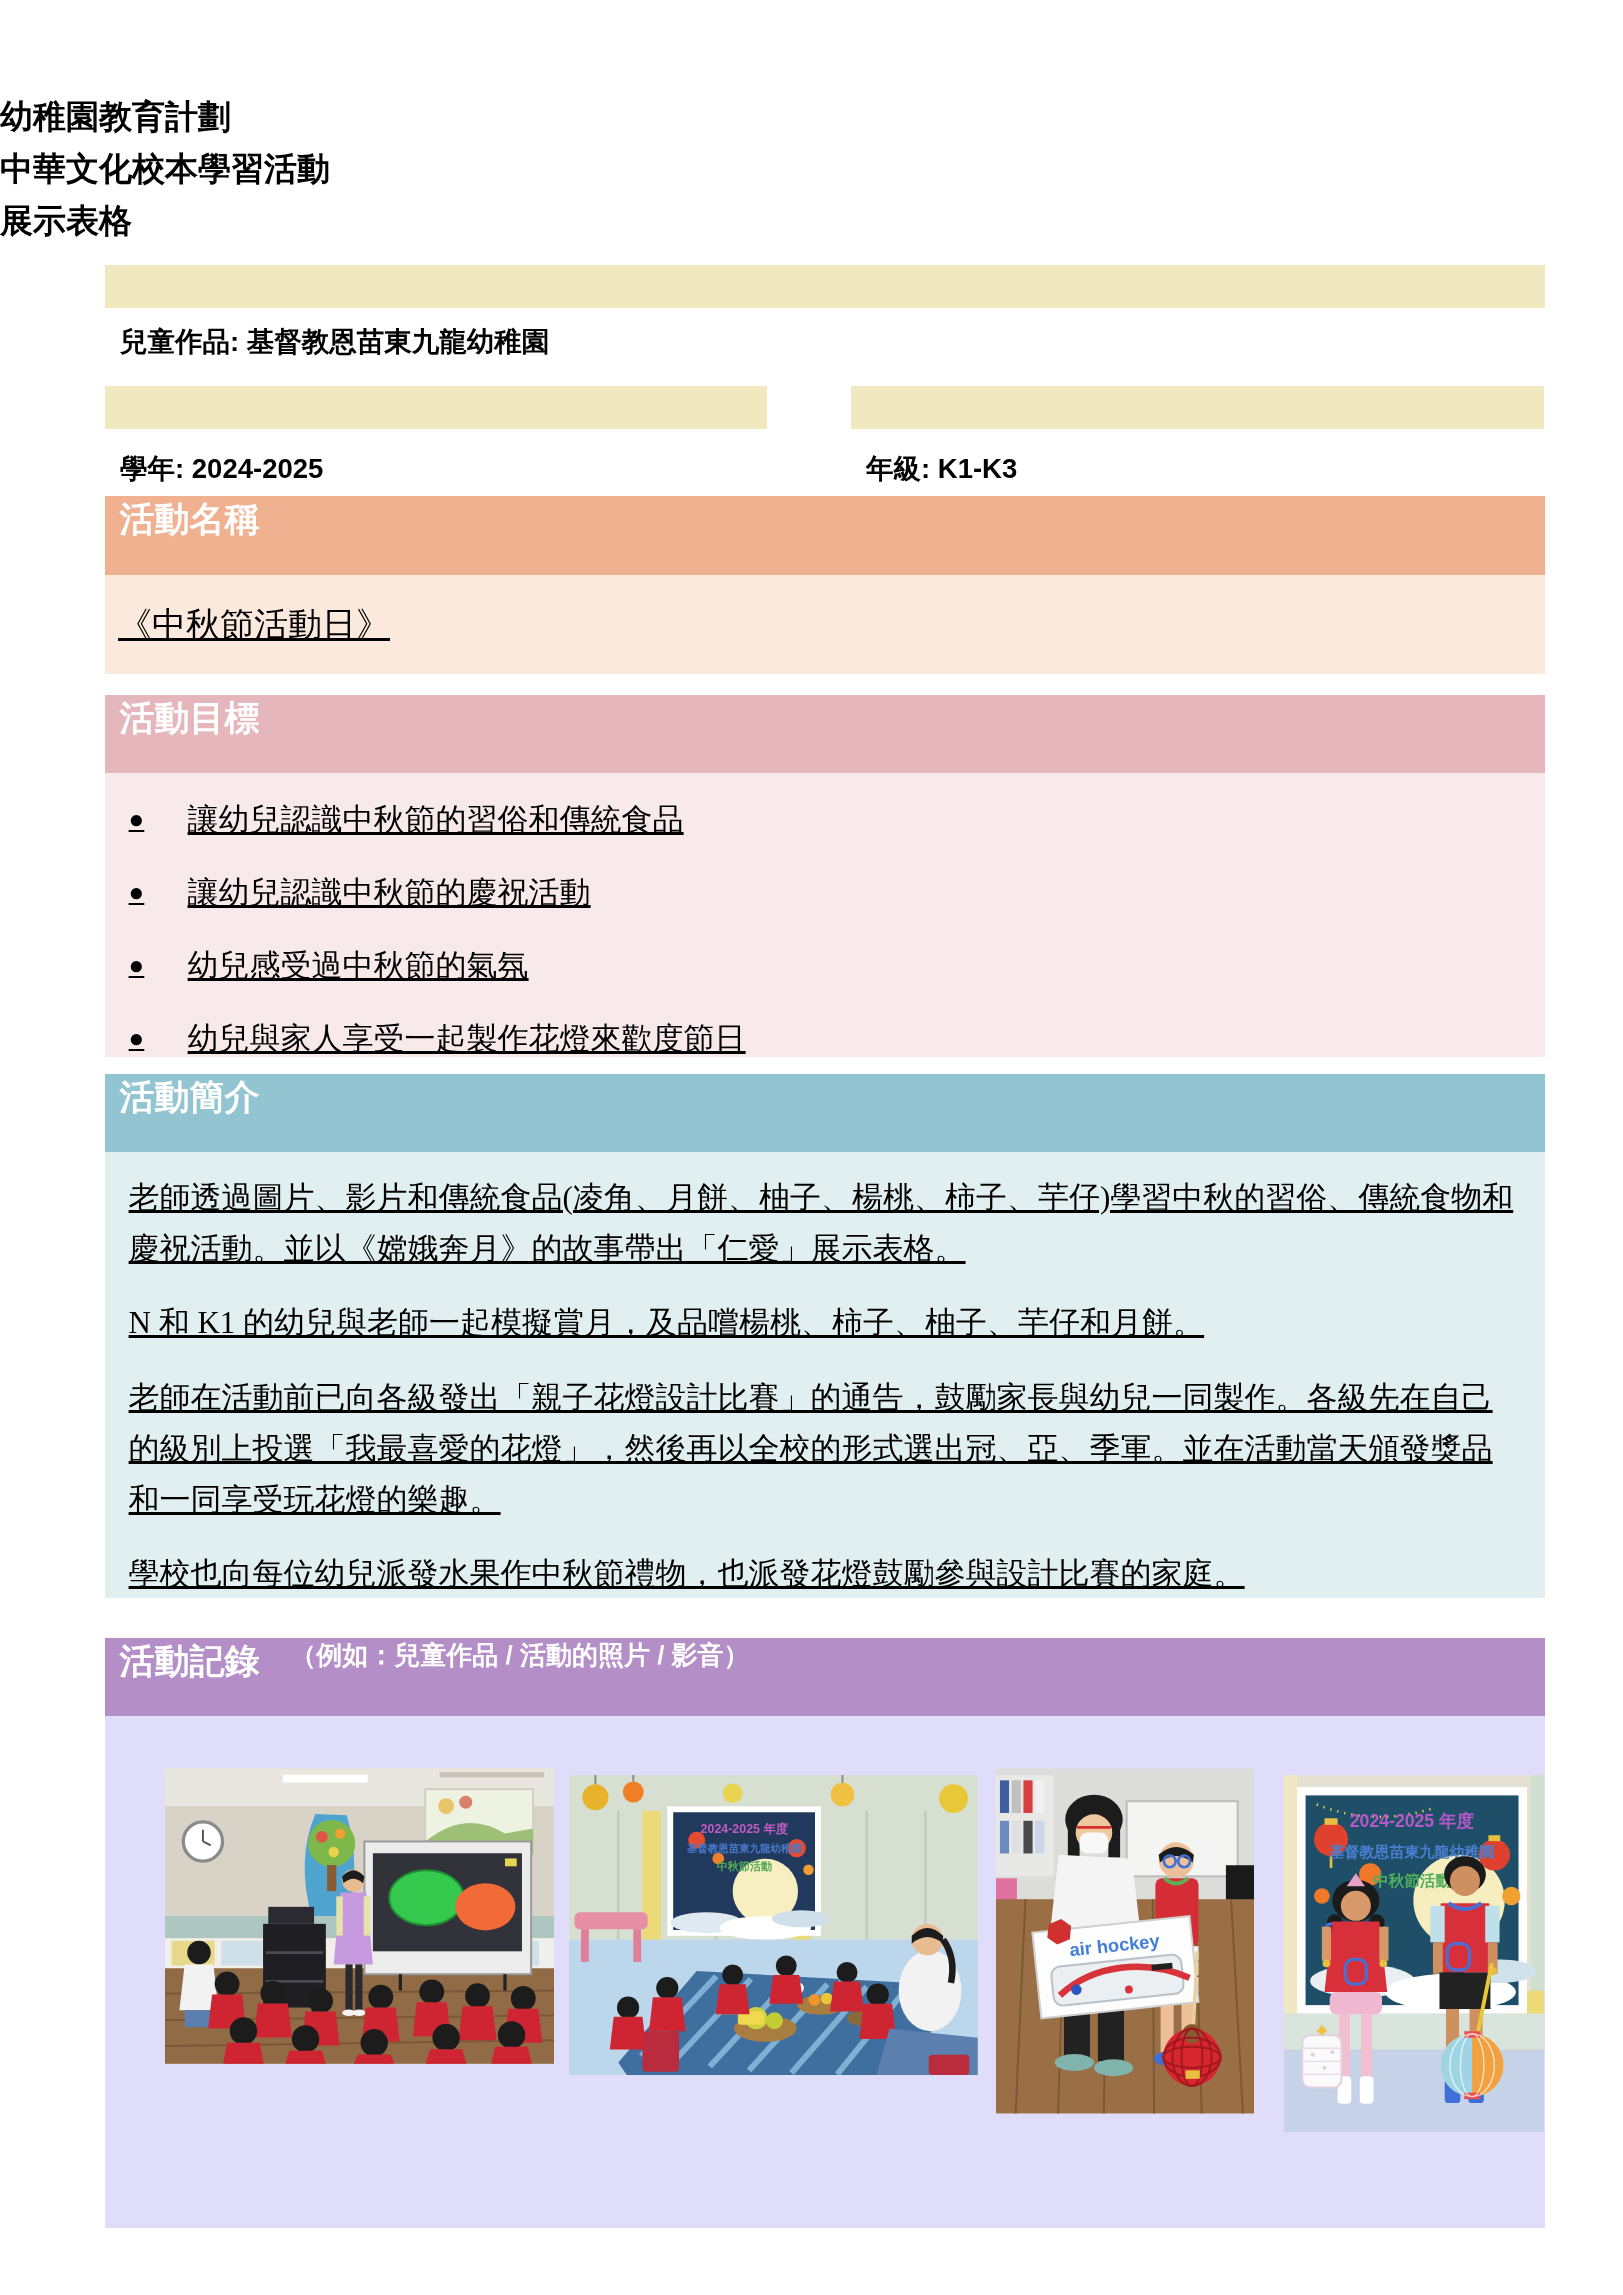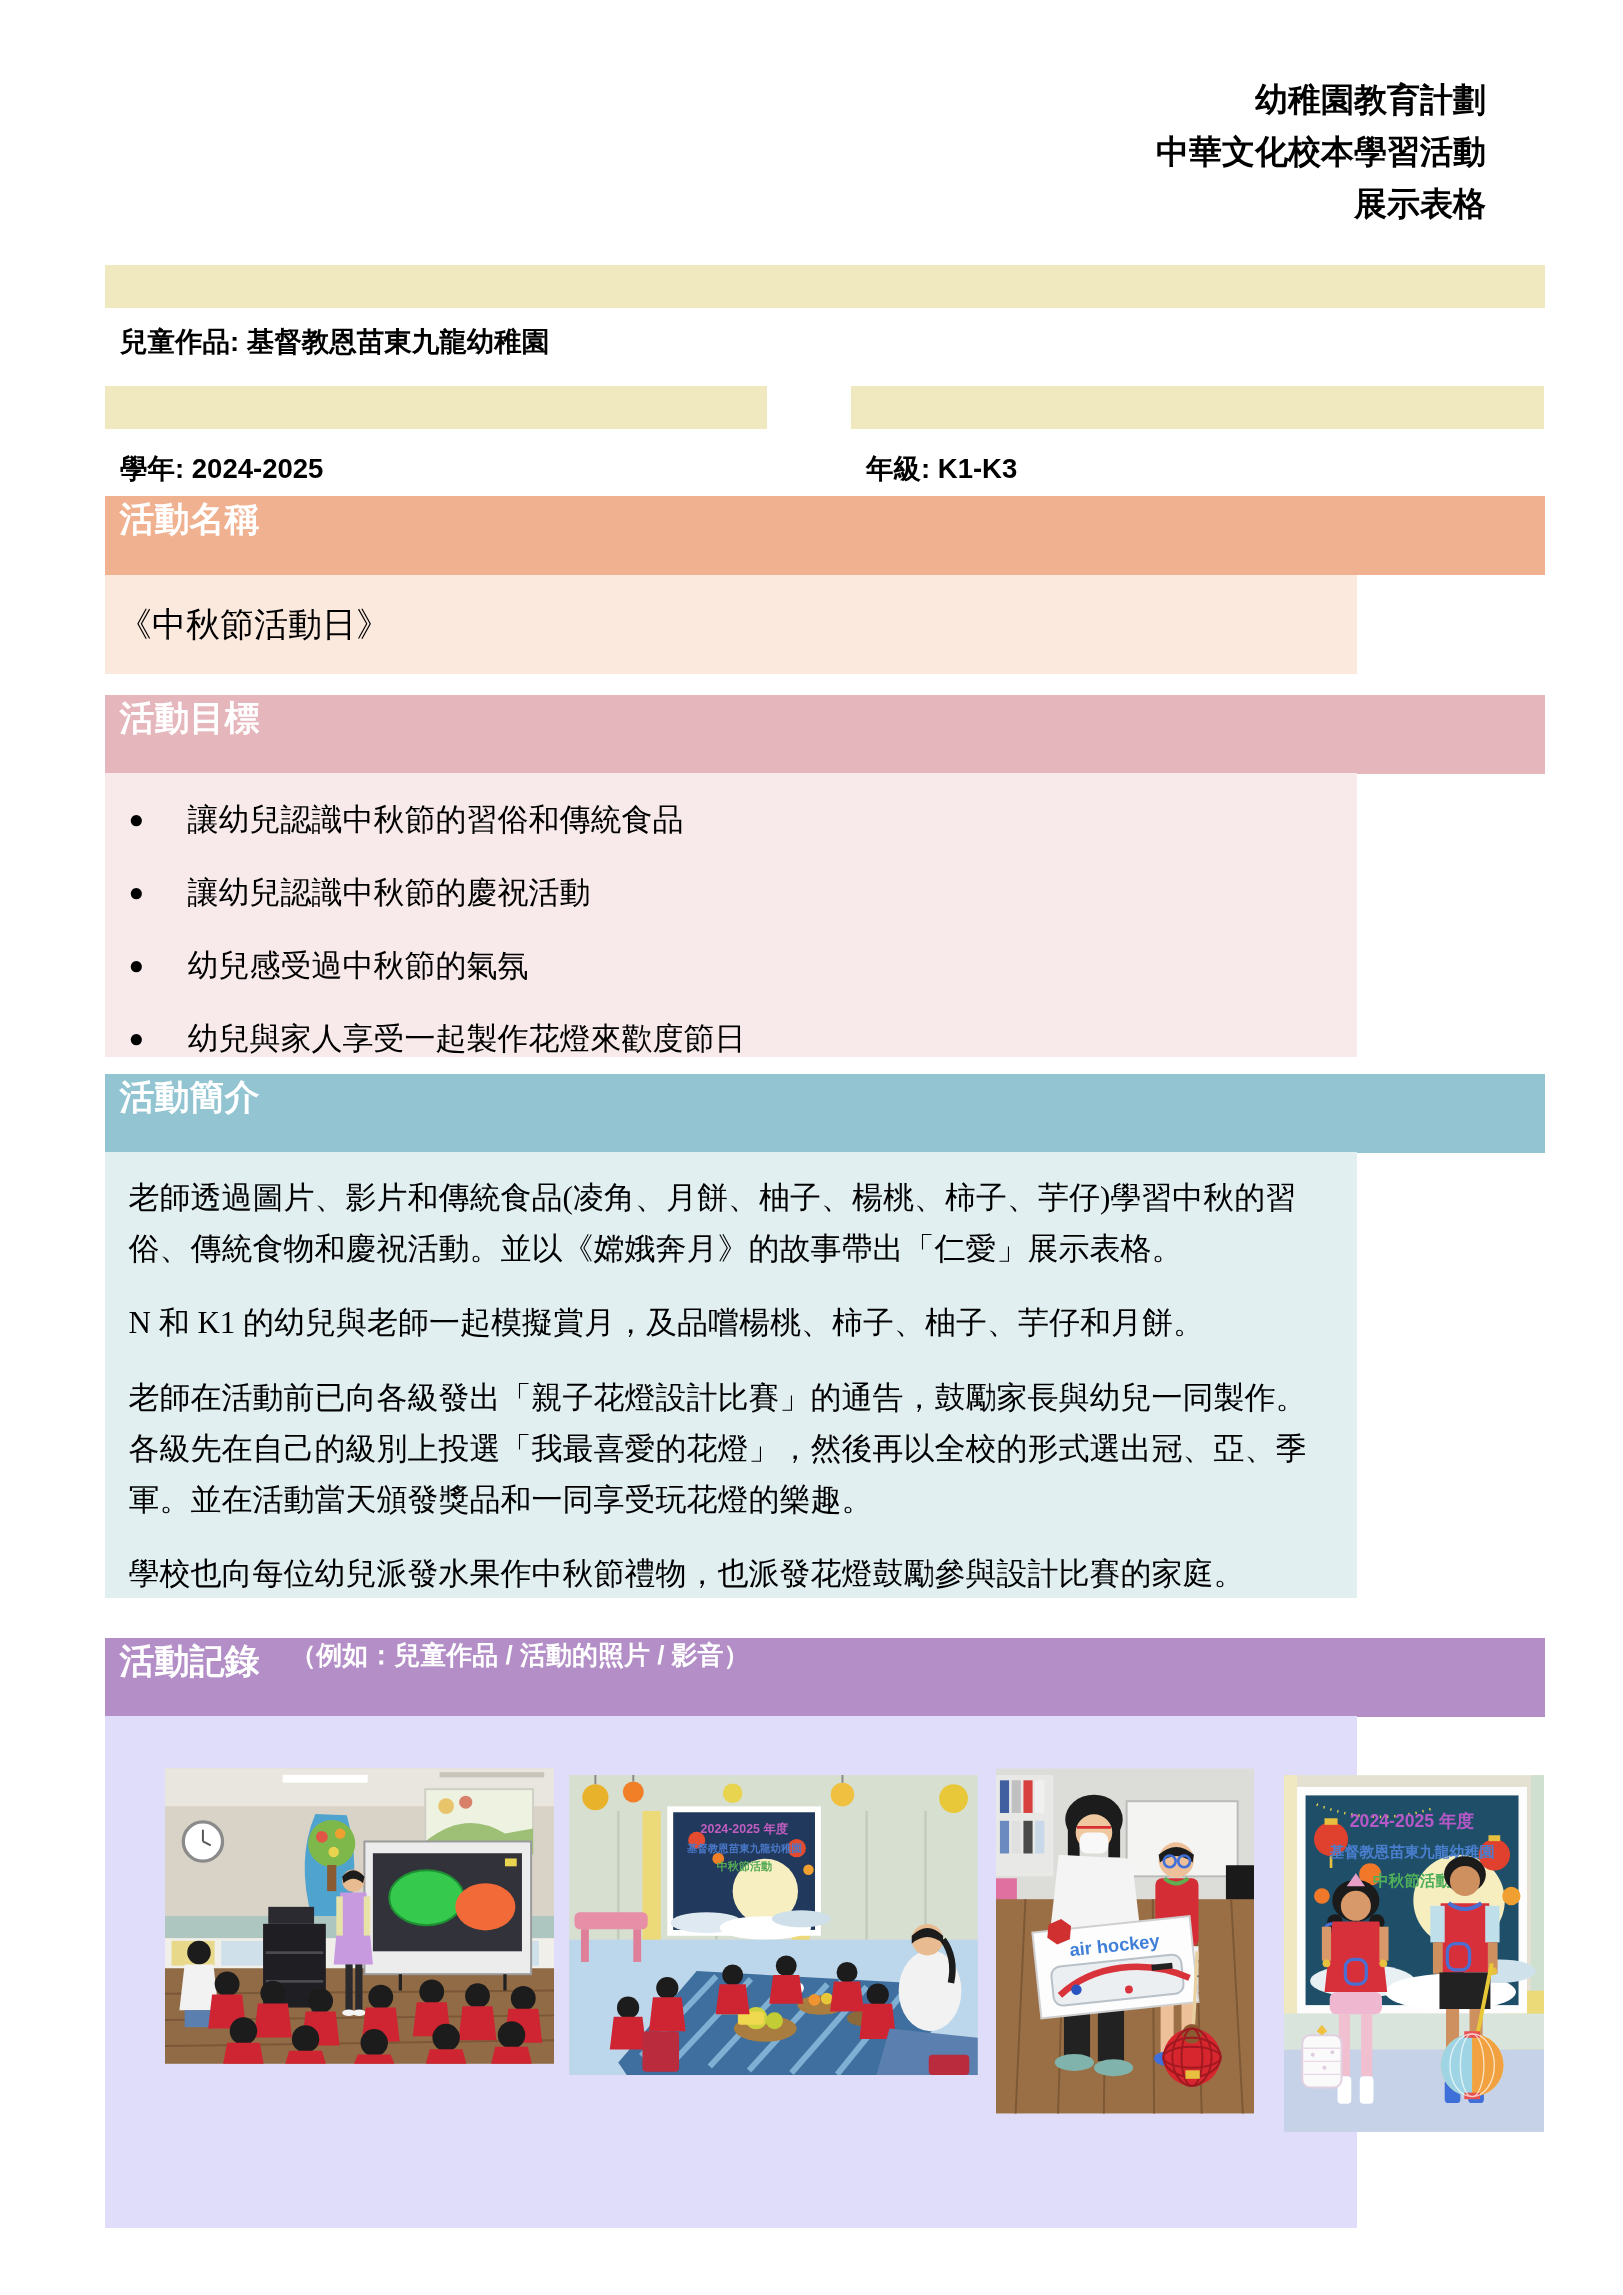--- a/index.html
+++ b/index.html
@@ -1,39 +1,39 @@
 <!DOCTYPE html>
 <html style="--yellow-bar: #f0e9c0; --orange-header: #f0b190; --orange-bg: #fbe9dd; --pink-header: #e5b6bb; --pink-bg: #f8eaeb; --teal-header: #92c5d1; --teal-bg: #e2eff1; --purple-header: #b48fc7; --purple-bg: #dfddf9; --text: #000000; --header-text: #ffffff;font-size:10.5px"><head>
 <meta charset="utf-8">
 <style>
   html,body{margin:0;padding:0;background:#ffffff;}
   .page{
     position:relative;width:1623px;height:2295px;background:#fff;overflow:hidden;
     font-family:"Liberation Sans",sans-serif;color:var(--text,#000);
   }
   .abs{position:absolute;}
-  .title-block{top:74px;left:0;width:1486px;text-align:right;
+  .title-block{top:91px;left:0;width:1486px;text-align:left;
     font-weight:bold;font-size:33px;line-height:52px;}
   .ybar{background:var(--yellow-bar);}
   .bar-top{left:105px;top:265px;width:1440px;height:43px;}
   .bar2a{left:105px;top:386px;width:662px;height:43px;}
   .bar2b{left:851px;top:386px;width:693px;height:43px;}
   .info-line{font-weight:bold;font-size:27.5px;line-height:39px;}
   .school-row{left:120px;top:322px;}
   .year-row{left:120px;top:449px;}
   .grade-row{left:866px;top:449px;}
   .band{left:105px;width:1440px;height:79px;display:flex;align-items:flex-start;
     box-sizing:border-box;padding-left:14.4px;color:var(--header-text,#fff);
     font-weight:bold;font-size:35px;}
   .band .note{font-size:26px;margin-left:3.9px;}
   .hdr-activity{top:496px;background:var(--orange-header);}
   .hdr-objectives{top:695px;background:var(--pink-header);}
   .hdr-intro{top:1074px;background:var(--teal-header);}
   .hdr-records{top:1638px;background:var(--purple-header);gap:27px;}
-  .panel{left:105px;width:1252px;box-sizing:border-box;}
+  .panel{left:105px;width:1440px;box-sizing:border-box;text-decoration:underline;}
   .panel-activity{top:575px;height:99px;background:var(--orange-bg);
     display:flex;align-items:center;padding-left:13px;
     font-family:"Liberation Serif",serif;font-size:34px;}
   .panel-objectives{top:773px;height:284px;background:var(--pink-bg);
     padding:29px 19.6px 0 23.6px;}
   .panel-objectives ul{margin:0;padding:0;list-style:none;}
   .panel-objectives li{display:flex;align-items:flex-start;height:73px;}
   .panel-objectives .marker{width:59px;font-size:26px;line-height:35px;}
   .panel-objectives .obj-text{font-size:31px;line-height:35px;}
   .panel-intro{top:1152px;height:446px;background:var(--teal-bg);

